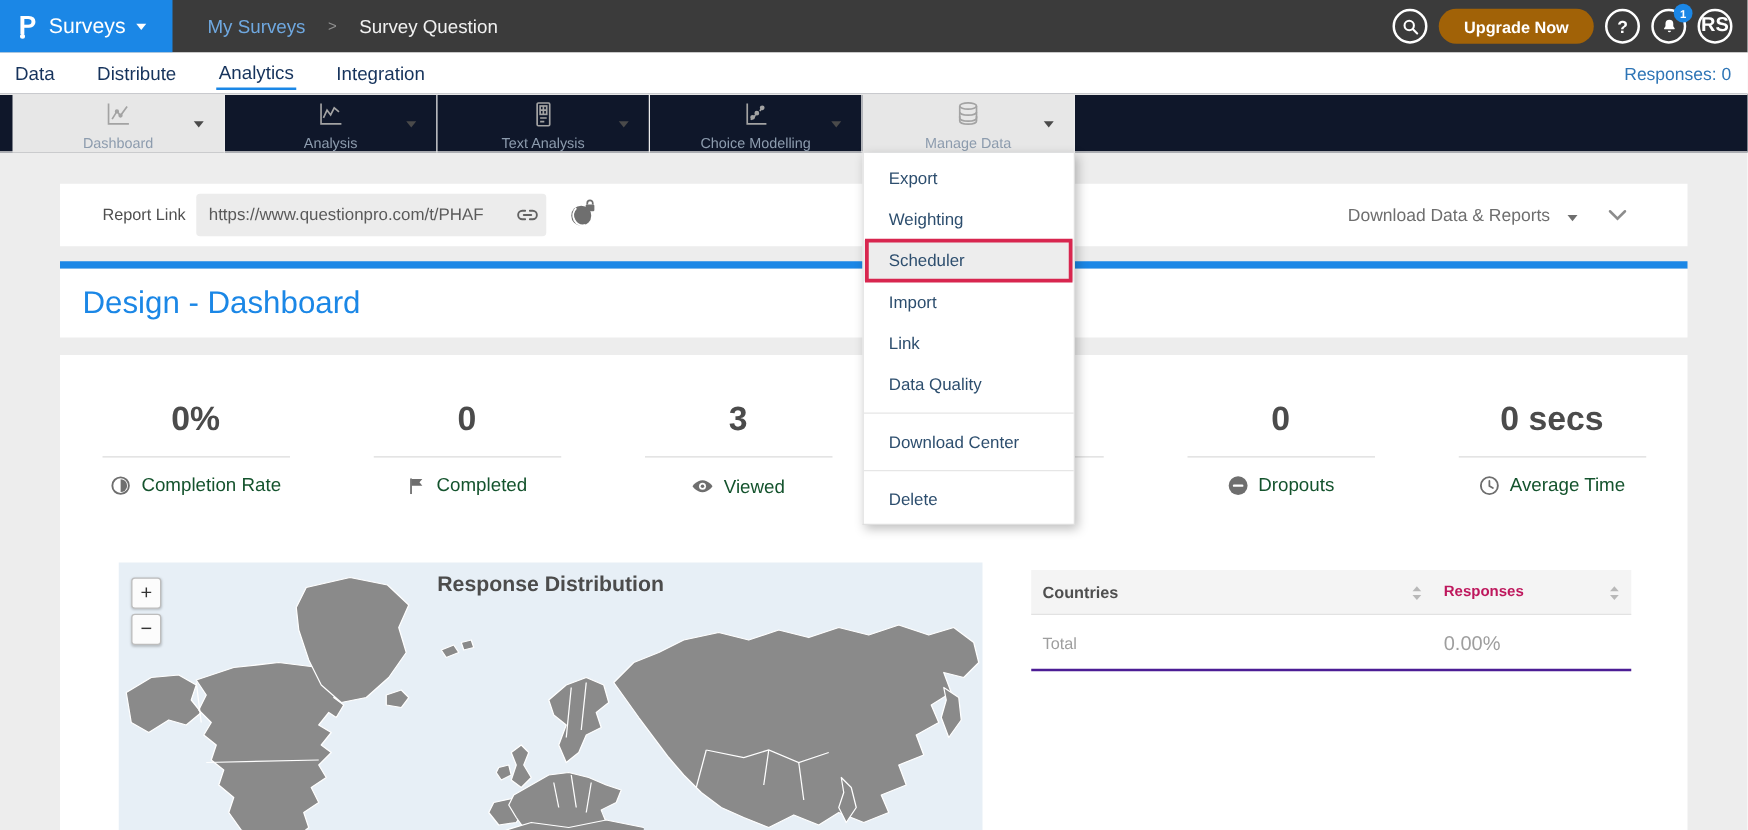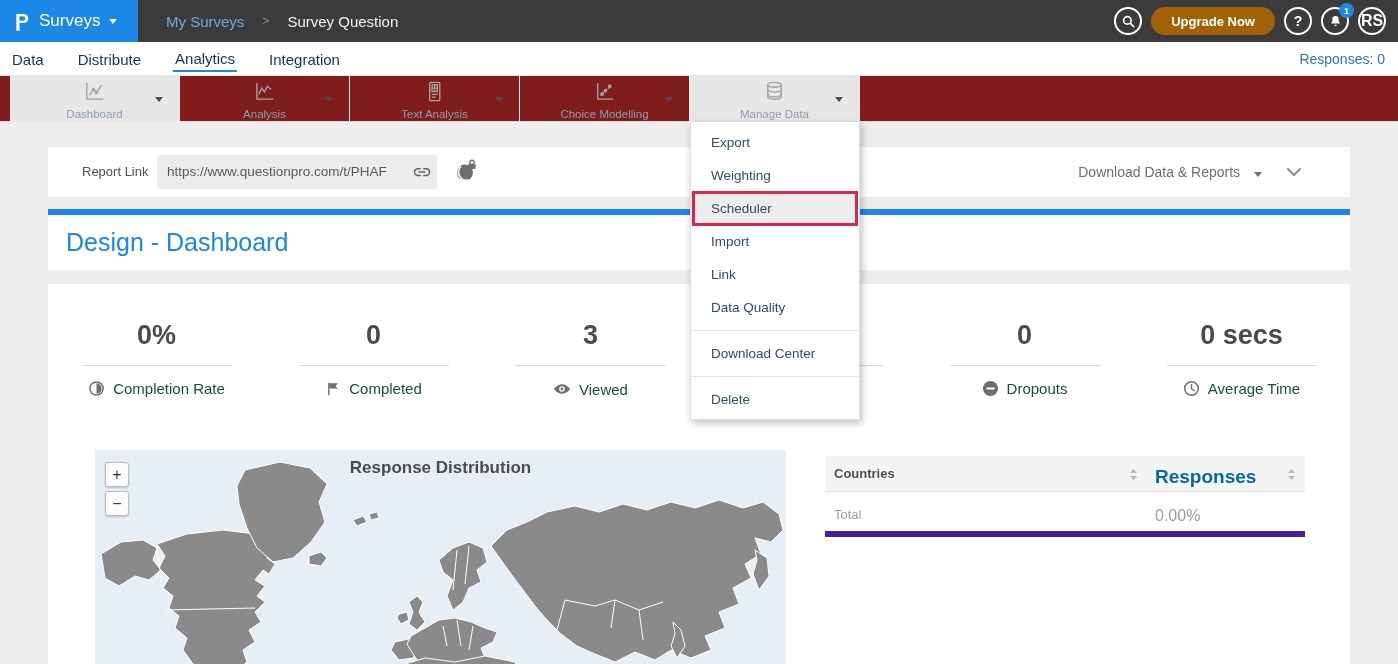--- a/index.html
+++ b/index.html
@@ -23,21 +23,21 @@
   .circle-btn { width:28px; height:28px; border:2px solid #fff; border-radius:50%; display:flex; align-items:center; justify-content:center; color:#fff; font-size:14px; font-weight:bold; cursor:pointer; position:relative; }
   .upgrade-btn { height:27px; padding:14px 20px; background:#a16207; border-radius:14px; color:#fff; font-size:13px; font-weight:bold; display:flex; align-items:center; cursor:pointer; }
   .badge { position:absolute; top:-6px; right:-7px; min-width:15px; height:15px; background:#1b87e6; border-radius:50%; color:#fff; font-size:9px; font-weight:bold; display:flex; align-items:center; justify-content:center; }
   
   .navrow { position:absolute; left:0; top:42px; width:1398px; height:33px; background:#fff; display:flex; align-items:center; }
   .nav-item { margin-left:30px; font-size:15px; font-weight:500; color:#16335c; cursor:pointer; padding:4px 2px 3px; }
   .nav-item:first-child { margin-left:10px; }
   .nav-item.active { border-bottom:2px solid #1b87e6; }
   .responses { position:absolute; right:13px; font-size:14px; color:#2e75b6; }
   
-  .toolbar { position:absolute; left:0; top:75px; width:1398px; height:47px; background:#7f1d1d; border-top:1px solid #e6e6e6; border-bottom:1px solid #dcdcdc; }
+  .toolbar { position:absolute; left:0; top:75px; width:1398px; height:47px; background:#0f172a; border-top:1px solid #e6e6e6; border-bottom:1px solid #dcdcdc; }
   .tab { position:absolute; top:0; width:170px; height:46px; border-right:1px solid #ececec; cursor:pointer; text-align:center; padding-top:4px; }
   .tab.active { background:#e7e7e7; }
   .tab .tab-label { display:block; font-size:11.5px; color:#8d9cae; margin-top:1px; }
   .tab .tab-caret { position:absolute; right:16px; top:21px; border-top-color:#4a4a4a; }
   .tab svg { stroke:#a3a3a3; fill:none; stroke-width:1.4; }
   
   .menu { position:absolute; left:690px; top:122px; width:170px; background:#fff; border:1px solid #dfdfdf; border-top:none; box-shadow:2px 3px 8px rgba(0,0,0,.25); z-index:30; padding:4px 0 3px; }
   .menu-item { height:33px; line-height:33px; padding-left:20px; font-size:13.5px; color:#2d4e6e; cursor:pointer; position:relative; }
   .menu-item.highlighted { background:#ededed; }
   .menu-sep { height:1px; background:#e6e6e6; margin:6px 0; }
@@ -67,23 +67,23 @@
   
   .map-panel { position:absolute; left:47px; top:166px; width:691px; height:214px; background:#e7eff6; overflow:hidden; }
   .map-title { position:absolute; left:0; right:0; top:8px; text-align:center; font-size:17px; font-weight:bold; color:#4c4c4c; z-index:2; }
   .zoom-btn { position:absolute; left:10px; width:24px; height:25px; background:#fcfcfc; border:1px solid #bdbdbd; border-radius:3px; box-shadow:0 1px 2px rgba(0,0,0,.2); font-size:16px; color:#333; text-align:center; line-height:23px; cursor:pointer; z-index:2; }
   .zoom-in { top:12px; } .zoom-out { top:41px; }
   .world-svg { position:absolute; left:0; top:0; }
   
   .ctable { position:absolute; left:777px; top:172px; width:480px; }
   .ctable-head { height:36px; background:#f4f4f4; border-bottom:1px solid #e2e2e2; position:relative; }
   .ctable-head .col1 { position:absolute; left:9px; top:10px; font-size:13px; font-weight:bold; color:#4f4f4f; cursor:pointer; }
-  .ctable-head .col2 { position:absolute; left:330px; top:10px; font-size:19px; font-weight:bold; color:#0369a1; cursor:pointer; }
+  .ctable-head .col2 { position:absolute; left:330px; top:10px; font-size:12px; font-weight:bold; color:#be185d; cursor:pointer; }
   .sort-ic { position:absolute; top:12px; cursor:pointer; }
-  .ctable-row { height:45px; border-bottom:6px solid #4c1d95; position:relative; }
+  .ctable-row { height:45px; border-bottom:2px solid #4c1d95; position:relative; }
   .ctable-row .cell1 { position:absolute; left:9px; top:15px; font-size:13px; color:#9e9e9e; }
   .ctable-row .cell2 { position:absolute; left:330px; top:15px; font-size:16px; color:#9e9e9e;text-align:center; }
 </style>
 </head>
 <body>
 
 <div class="topbar">
   <div class="logo-box">
     <span class="logo-p">P</span>
     <span class="logo-label">Surveys</span>

